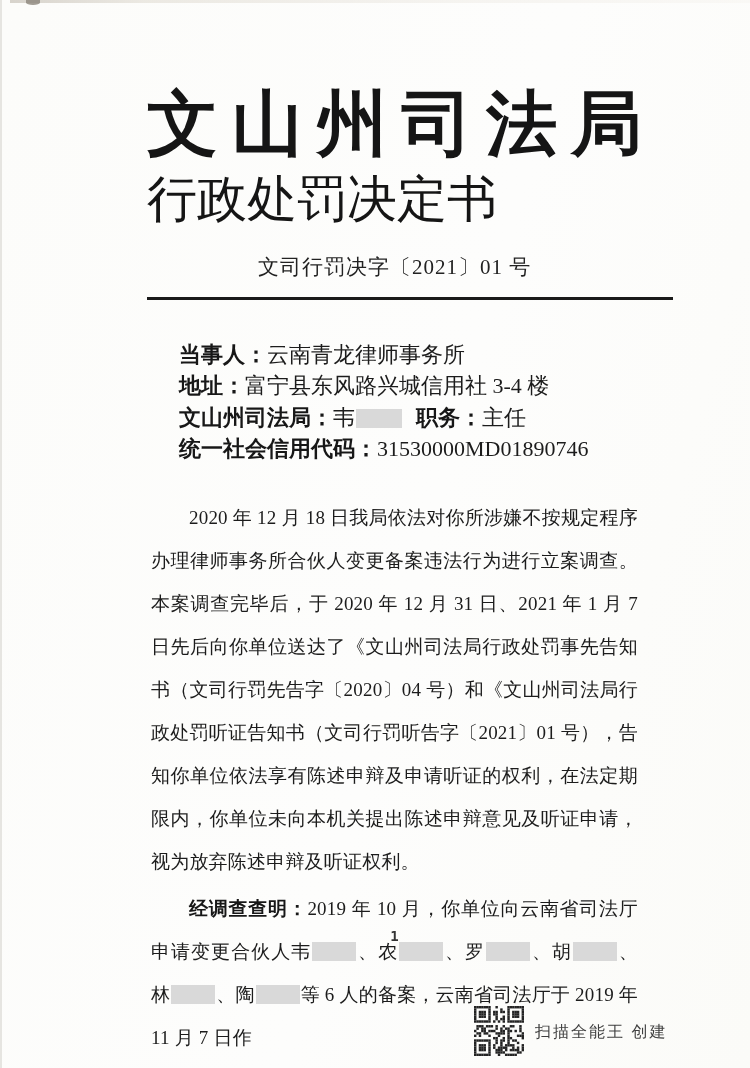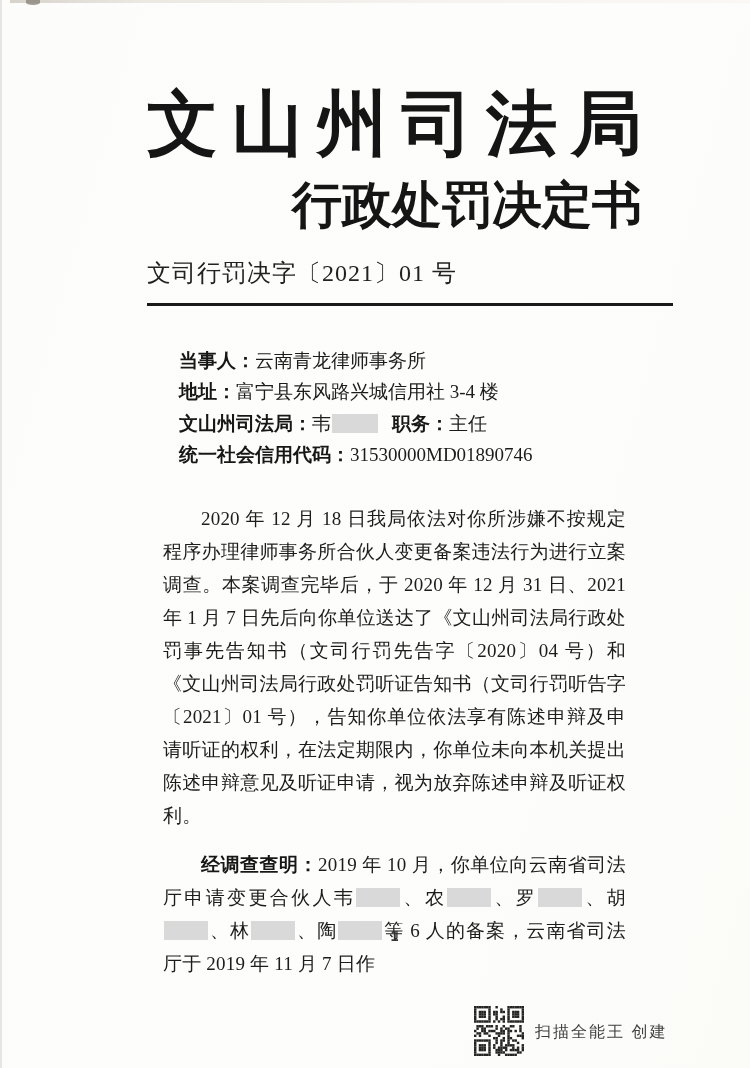--- a/index.html
+++ b/index.html
@@ -33,59 +33,59 @@
 
   .title1 {
     margin: 88px 0 0 0;
     font-size: 71px; font-weight: 700; line-height: 72px;
     letter-spacing: 0;
     text-align: justify; text-align-last: justify;
     color: #151515;
     white-space: nowrap;
   }
   .title2 {
-    margin: 16px 0 0 0;
-    font-size: 50px; font-weight: 700; line-height: 58px;
-    text-align: right; letter-spacing: 0;
+    margin: 10px 0 0 0;
+    font-size: 50px; font-weight: 400; line-height: 58px;
+    text-align: left; letter-spacing: 0;
     color: #151515;
   }
   .docnum {
     margin-top: 26px;
-    font-size: 24px; line-height: 26px;
-    letter-spacing: 1px;
+    font-size: 21px; line-height: 26px;
+    text-align: center; letter-spacing: 1px;
     color: #222;
   }
   .divider {
     margin-top: 17px;
     width: 526px; height: 3px;
     background: #1a1a1a;
   }
 
   .party {
     margin-top: 39px;
     padding-left: 32px;
-    font-size: 19px; line-height: 31.4px;
+    font-size: 22px; line-height: 31.4px;
   }
   .party .line { white-space: nowrap; }
 
   .b {
     font-weight: 700;
     font-family: "Liberation Sans", "DejaVu Sans", sans-serif;
     color: #171717;
   }
 
   .bodytext {
     margin-top: 31px;
     font-size: 19px;
   }
   .bodytext p {
-    margin: 16px;
+    margin: 4px;
     text-indent: 2em;
     text-align: justify;
-    line-height: 33px;
+    line-height: 43px;
     letter-spacing: 0.2px;
   }
 
   .redact {
     display: inline-block;
     width: 44px; height: 19px;
     background: #d9d9d9;
     vertical-align: -3px;
     margin: 0 1px;
   }

